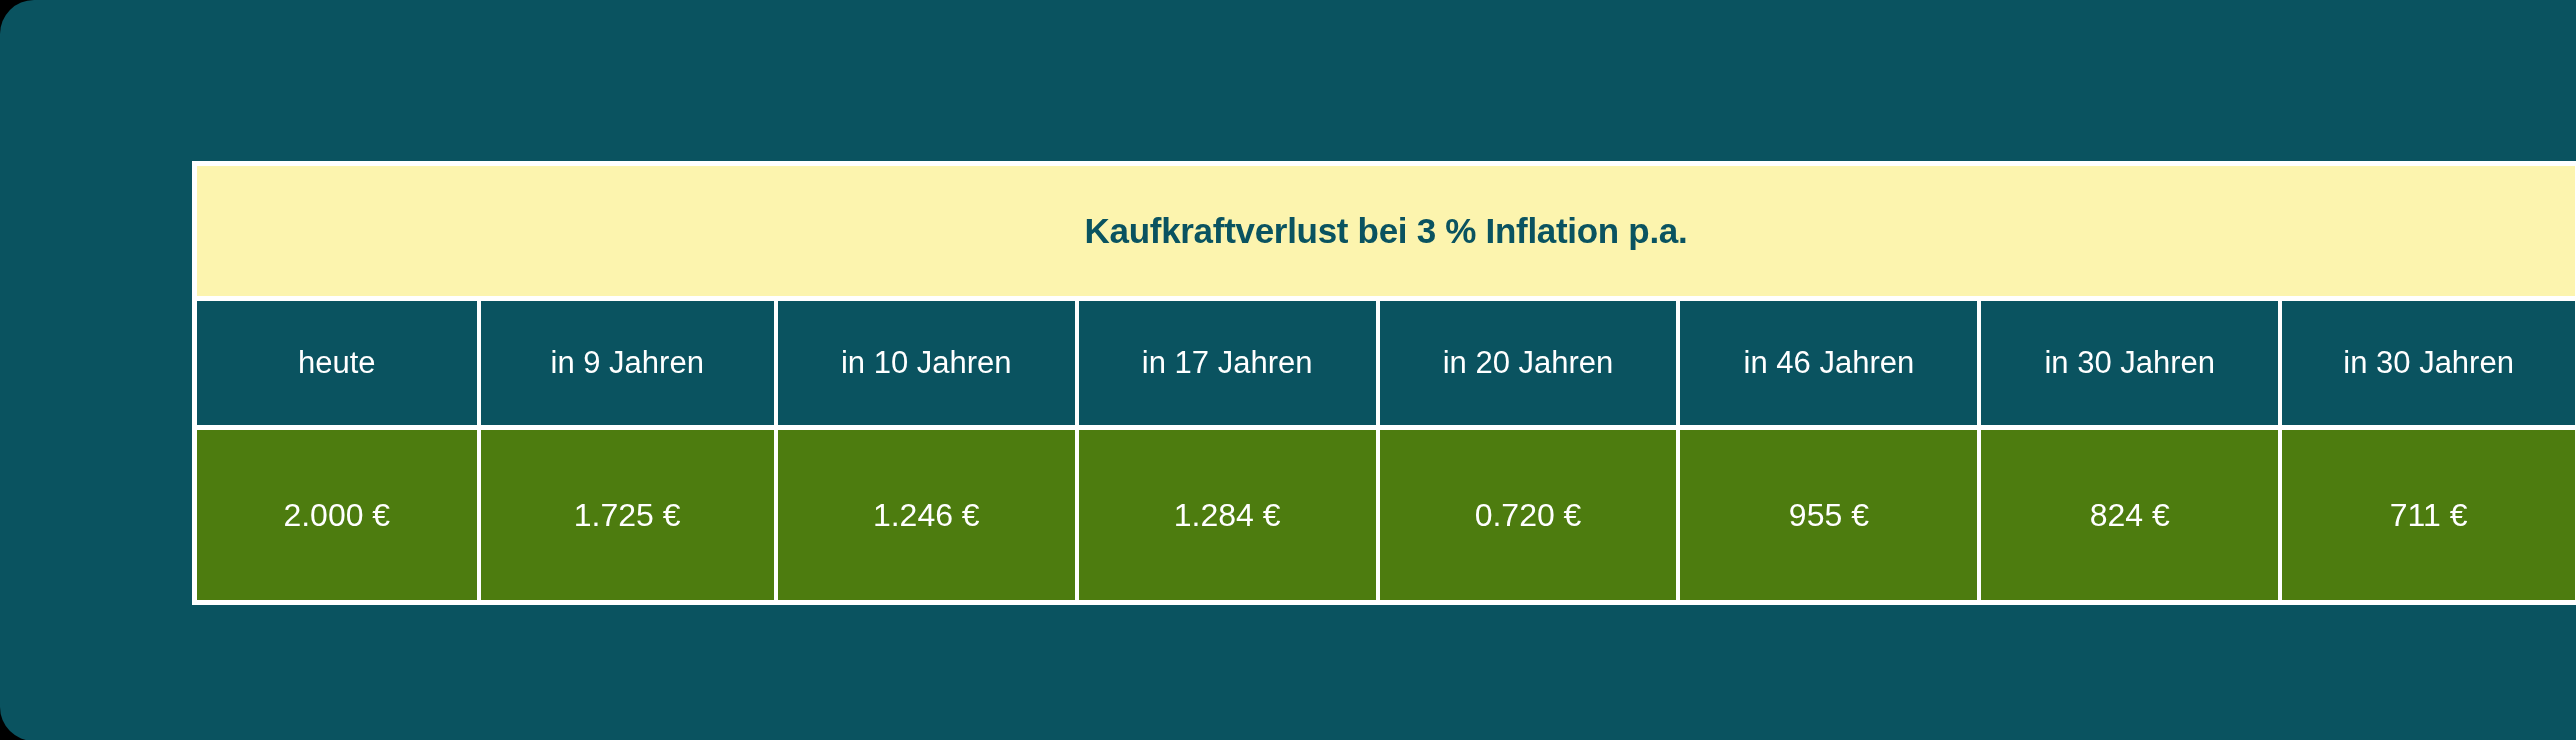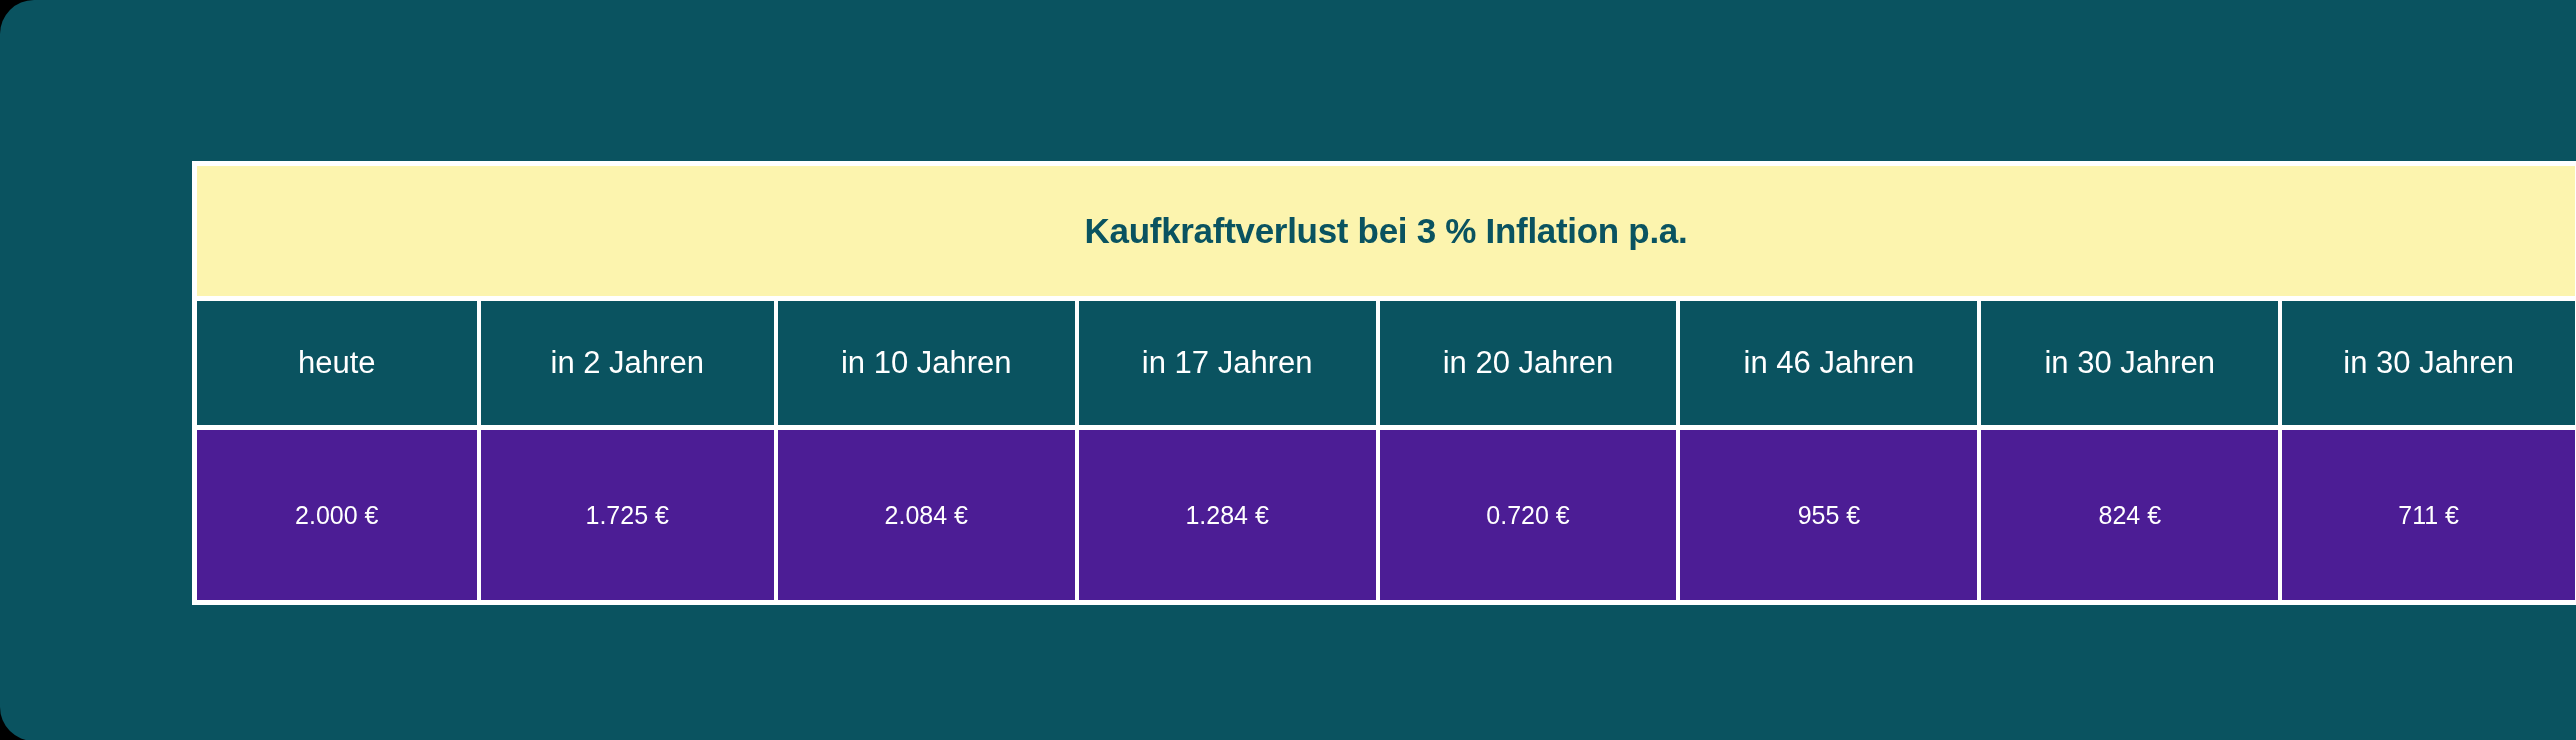--- a/index.html
+++ b/index.html
@@ -67,23 +67,23 @@
     vertical-align: middle;
     height: 129px;
     border: 5.2px solid #ffffff;
     border-top: 0;
     box-sizing: border-box;
     white-space: nowrap;
   }
 
   
   .value-cell {
-    background: #4c1d95;
+    background: #4d7c0f;
     color: #ffffff;
-    font-size: 25px;
+    font-size: 32px;
     font-weight: normal;
     text-align: center;
     vertical-align: middle;
     height: 135px;
     border: 5.2px solid #ffffff;
     border-top: 0;
     box-sizing: border-box;
     white-space: nowrap;
   }
 
@@ -119,35 +119,35 @@
         <col style="width:12.6%">
         <col style="width:12.55%">
       </colgroup>
 
       <thead>
         <tr>
           <th class="title-cell" colspan="8">Kaufkraftverlust bei 3 % Inflation p.a.</th>
         </tr>
         <tr>
           <th class="head-cell">heute</th>
-          <th class="head-cell">in 2 Jahren</th>
+          <th class="head-cell">in 9 Jahren</th>
           <th class="head-cell">in 10 Jahren</th>
           <th class="head-cell">in 17 Jahren</th>
           <th class="head-cell">in 20 Jahren</th>
           <th class="head-cell">in 46 Jahren</th>
           <th class="head-cell">in 30 Jahren</th>
           <th class="head-cell">in 30 Jahren</th>
         </tr>
       </thead>
 
       <tbody>
         <tr>
           <td class="value-cell">2.000 €</td>
           <td class="value-cell">1.725 €</td>
-          <td class="value-cell">2.084 €</td>
+          <td class="value-cell">1.246 €</td>
           <td class="value-cell">1.284 €</td>
           <td class="value-cell">0.720 €</td>
           <td class="value-cell">955 €</td>
           <td class="value-cell">824 €</td>
           <td class="value-cell">711 €</td>
         </tr>
       </tbody>
     </table>
   </div>
 

